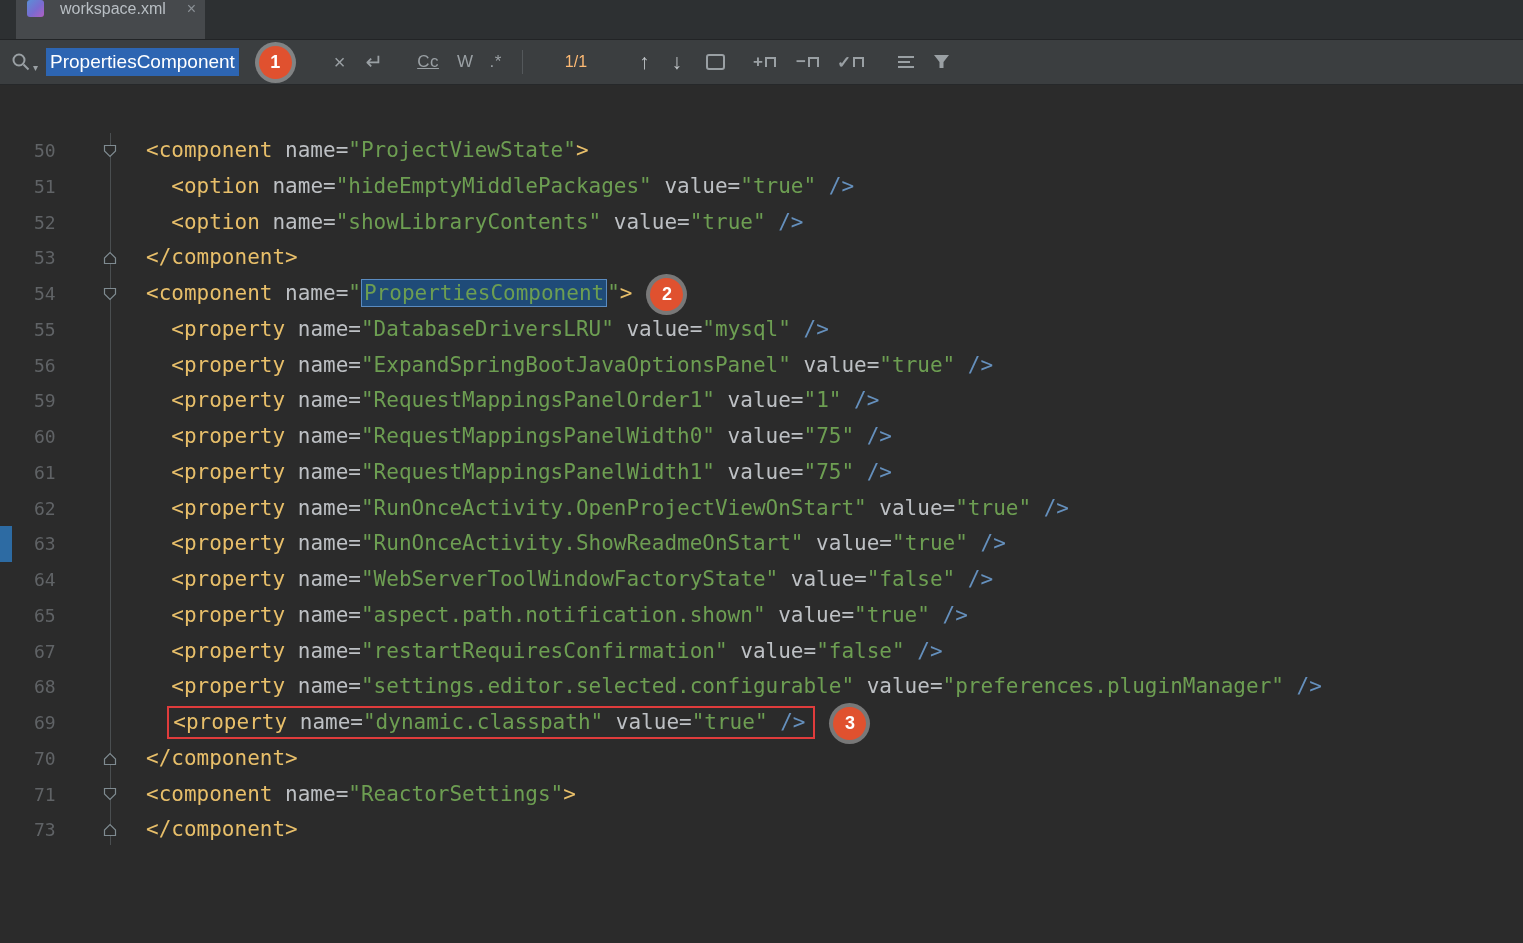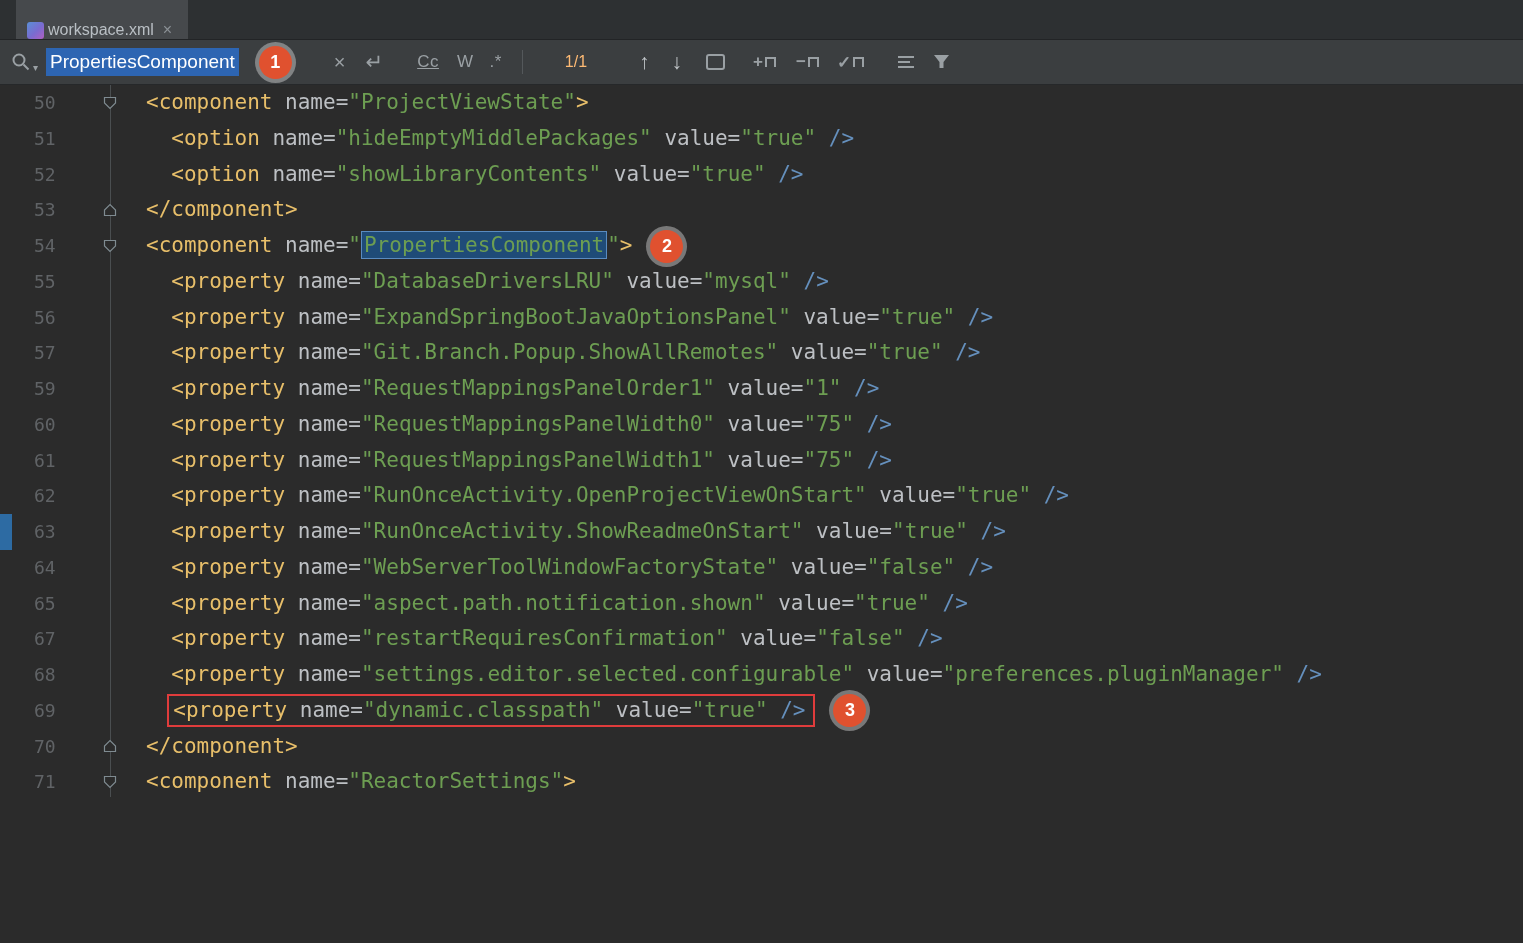--- a/index.html
+++ b/index.html
@@ -2,22 +2,22 @@
 <html style="--c-tag: #e8bf6a; --c-attr: #bdc0c4; --c-string: #6d9e52; --c-punct: #6590bd; --c-match_bg: #1f4b78; --c-match_border: #5a8bc0; --c-selection_bg: #2d65b2; --c-badge_bg: #e0512f; --c-red_box: #e03c3c; --c-edge_marker: #2d6ba3;"><head>
 <meta charset="utf-8">
 <style>
   * { margin:0; padding:0; box-sizing:border-box; }
   html,body { width:1523px; height:943px; background:#2b2b2b; overflow:hidden;
               font-family:"DejaVu Sans Mono",monospace; }
 
   
   .tab-bar { height:40px; background:#2d3032; display:flex; align-items:stretch;
              border-bottom:1px solid #222426; }
-  .tab { display:flex; align-items:flex-end; gap:4px; background:#46494c;
-         padding:0 16px 0 11px; margin-left:16px; color:#b9bfc4;
+  .tab { display:flex; align-items:flex-start; gap:16px; background:#46494c;
+         padding:0 9px 0 11px; margin-left:16px; color:#b9bfc4;
          font-family:"Liberation Sans",sans-serif; font-size:16px; cursor:pointer; }
   .file-icon { width:17px; height:17px; border-radius:3px; flex:none;
                background:linear-gradient(135deg,#5a8fd6 0%,#7a6bd0 55%,#b05fc2 100%); }
   .tab-close { color:#8b9196; font-size:16px; margin-left:5px; cursor:pointer;
                font-family:"Liberation Sans",sans-serif; }
 
   
   .search-bar { height:45px; background:#3b3e40; display:flex; align-items:center;
                 border-bottom:1px solid #26282a; padding-left:10px;
                 font-family:"Liberation Sans",sans-serif; }
@@ -47,21 +47,21 @@
   .sel-icon .cap { display:inline-block; width:11px; height:10px;
                    border:2px solid #9aa0a4; border-bottom:none; margin-left:2px; }
   .si-add { margin-left:28px; } .si-rem { margin-left:20px; } .si-all { margin-left:18px; }
   .lines-icon { display:flex; flex-direction:column; gap:3px; margin-left:34px; cursor:pointer; }
   .lines-icon i { display:block; height:2px; background:#9aa0a4; }
   .lines-icon i:nth-child(1){width:16px;} .lines-icon i:nth-child(2){width:12px;}
   .lines-icon i:nth-child(3){width:16px;}
   .funnel-icon { margin-left:20px; cursor:pointer; }
 
   
-  .editor { position:relative; height:712px; overflow:hidden; }
+  .editor { position:relative; height:712px; overflow:hidden;margin-top:48px; }
   .code-line { display:flex; height:35.75px; position:relative; }
   .edge { width:12px; flex:none; }
   .edge-on { background:var(--c-edge_marker); }
   .lnum { width:62px; flex:none; padding-left:22px; color:#606366; font-size:18px;
           line-height:35.75px; cursor:pointer; }
   .gutter { width:72px; flex:none; position:relative; }
   .vline { position:absolute; left:36px; top:0; bottom:0; width:1px; background:#4a4e50; }
   .fold-icon { position:absolute; left:29px; top:50%; transform:translateY(-50%); }
   .code { white-space:pre; font-size:21px; line-height:35.75px; color:#bdc0c4; }
   .tok-tag   { color:var(--c-tag); }
@@ -201,28 +201,20 @@
       <div class="code-line">
         <div class="edge"></div>
         <div class="lnum">56</div>
         <div class="gutter">
           <div class="vline"></div>
         </div>
         <div class="code"><span>  </span><span class="tok-tag">&lt;property </span><span class="tok-attr">name=</span><span class="tok-str">"ExpandSpringBootJavaOptionsPanel"</span><span class="tok-attr"> value=</span><span class="tok-str">"true"</span><span class="tok-punct"> /&gt;</span></div>
       </div>
       <div class="code-line">
         <div class="edge"></div>
-        <div class="lnum">57</div>
-        <div class="gutter">
-          <div class="vline"></div>
-        </div>
-        <div class="code"><span>  </span><span class="tok-tag">&lt;property </span><span class="tok-attr">name=</span><span class="tok-str">"Git.Branch.Popup.ShowAllRemotes"</span><span class="tok-attr"> value=</span><span class="tok-str">"true"</span><span class="tok-punct"> /&gt;</span></div>
-      </div>
-      <div class="code-line">
-        <div class="edge"></div>
         <div class="lnum">59</div>
         <div class="gutter">
           <div class="vline"></div>
         </div>
         <div class="code"><span>  </span><span class="tok-tag">&lt;property </span><span class="tok-attr">name=</span><span class="tok-str">"RequestMappingsPanelOrder1"</span><span class="tok-attr"> value=</span><span class="tok-str">"1"</span><span class="tok-punct"> /&gt;</span></div>
       </div>
       <div class="code-line">
         <div class="edge"></div>
         <div class="lnum">60</div>
         <div class="gutter">

